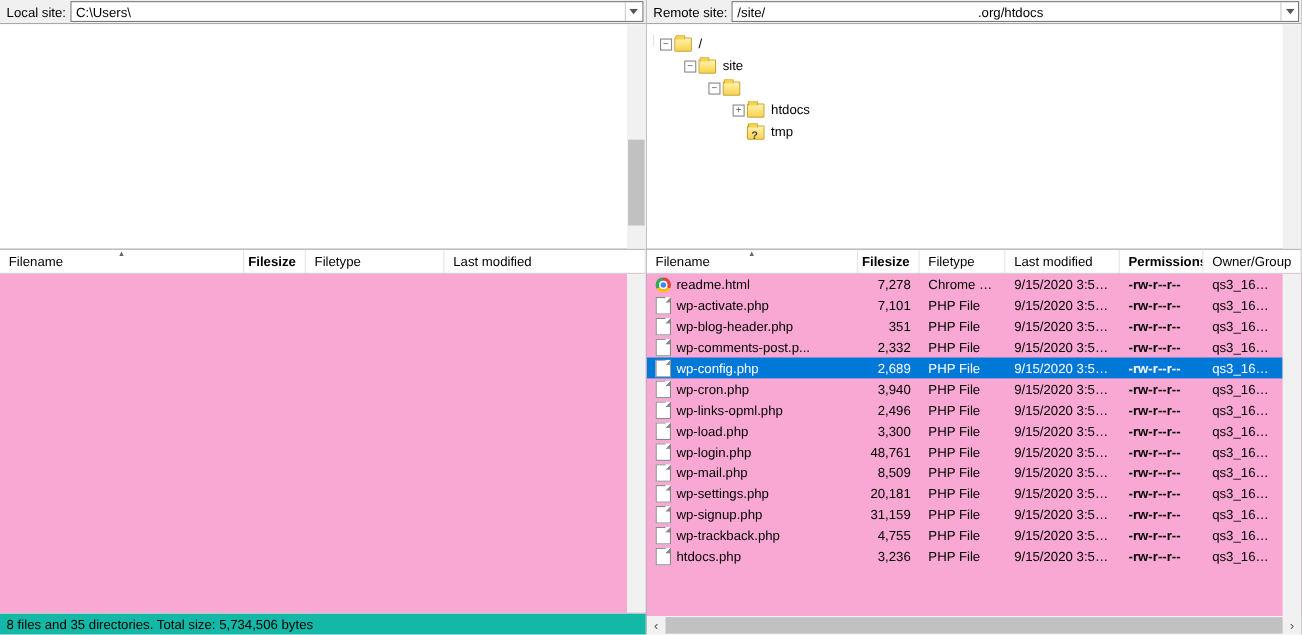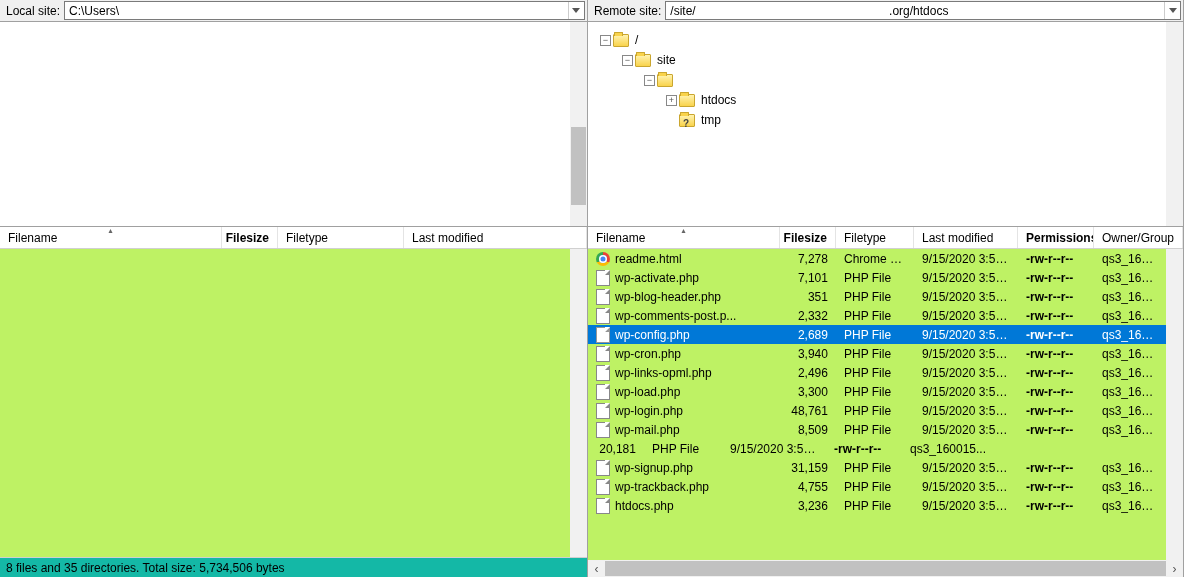--- a/index.html
+++ b/index.html
@@ -36,21 +36,21 @@
 .folder-icon { width: 16px; height: 13px; background: linear-gradient(#fff3b0,#f9d34c); border: 1px solid #caa62f; border-radius: 1px; display: inline-block; margin: 0 4px 0 2px; position: relative; }
 .folder-icon::before { content: ""; position: absolute; top: -3px; left: 0; width: 7px; height: 3px; background: #f9d34c; border: 1px solid #caa62f; border-bottom: none; border-radius: 1px 1px 0 0; }
 .folder-icon.q::after { content: "?"; position: absolute; left: 3px; top: -1px; font-size: 10px; font-weight: bold; color: #444; }
 .tree-label { padding: 0 2px; }
 
 .headers { display: flex; background: #fff; border-bottom: 1px solid #d0d0d0; height: 22px; align-items: center; user-select: none; }
 .hcol { padding: 0 8px; border-right: 1px solid #e4e4e4; height: 100%; display: flex; align-items: center; position: relative; white-space: nowrap; overflow: hidden; }
 .hcol .sort { margin-left: auto; font-size: 8px; color: #666; position: absolute; left: 50%; top: -1px; transform: translateX(-50%);}
 .hcol.size { justify-content: flex-end; font-weight: bold; }
 
-.file-list { flex: 1; overflow: hidden; background: #bef264; position: relative; }
+.file-list { flex: 1; overflow: hidden; background: #f9a8d4; position: relative; }
 .file-rows { position: absolute; left: 0; right: 17px; top: 0; }
 .frow { display: flex; height: 19px; align-items: center; }
 .frow.selected { background: #0078d7; color: #fff; }
 .frow.selected .file-icon { filter: brightness(1.1); }
 .fcell { padding: 0 8px; overflow: hidden; white-space: nowrap; text-overflow: ellipsis; }
 .fcell.name { display: flex; align-items: center; }
 .fcell.size { text-align: right; }
 
 .file-icon { width: 14px; height: 16px; background: #fff; border: 1px solid #888; display: inline-block; margin-right: 5px; position: relative; flex-shrink: 0; }
 .file-icon::after { content: ""; position: absolute; top: -1px; right: -1px; width: 5px; height: 5px; background: linear-gradient(135deg,#fff 48%, #888 52%); }
@@ -297,20 +297,24 @@
               <span class="file-icon"></span>
               <span>wp-mail.php</span>
             </div>
             <div class="fcell size c-size">8,509</div>
             <div class="fcell c-type">PHP File</div>
             <div class="fcell c-mod">9/15/2020 3:56:...</div>
             <div class="fcell c-perm">-rw-r--r--</div>
             <div class="fcell c-own">qs3_160015...</div>
           </div>
           <div class="frow">
+            <div class="fcell name c-name">
+              <span class="file-icon"></span>
+              <span>wp-settings.php</span>
+            </div>
             <div class="fcell size c-size">20,181</div>
             <div class="fcell c-type">PHP File</div>
             <div class="fcell c-mod">9/15/2020 3:56:...</div>
             <div class="fcell c-perm">-rw-r--r--</div>
             <div class="fcell c-own">qs3_160015...</div>
           </div>
           <div class="frow">
             <div class="fcell name c-name">
               <span class="file-icon"></span>
               <span>wp-signup.php</span>

